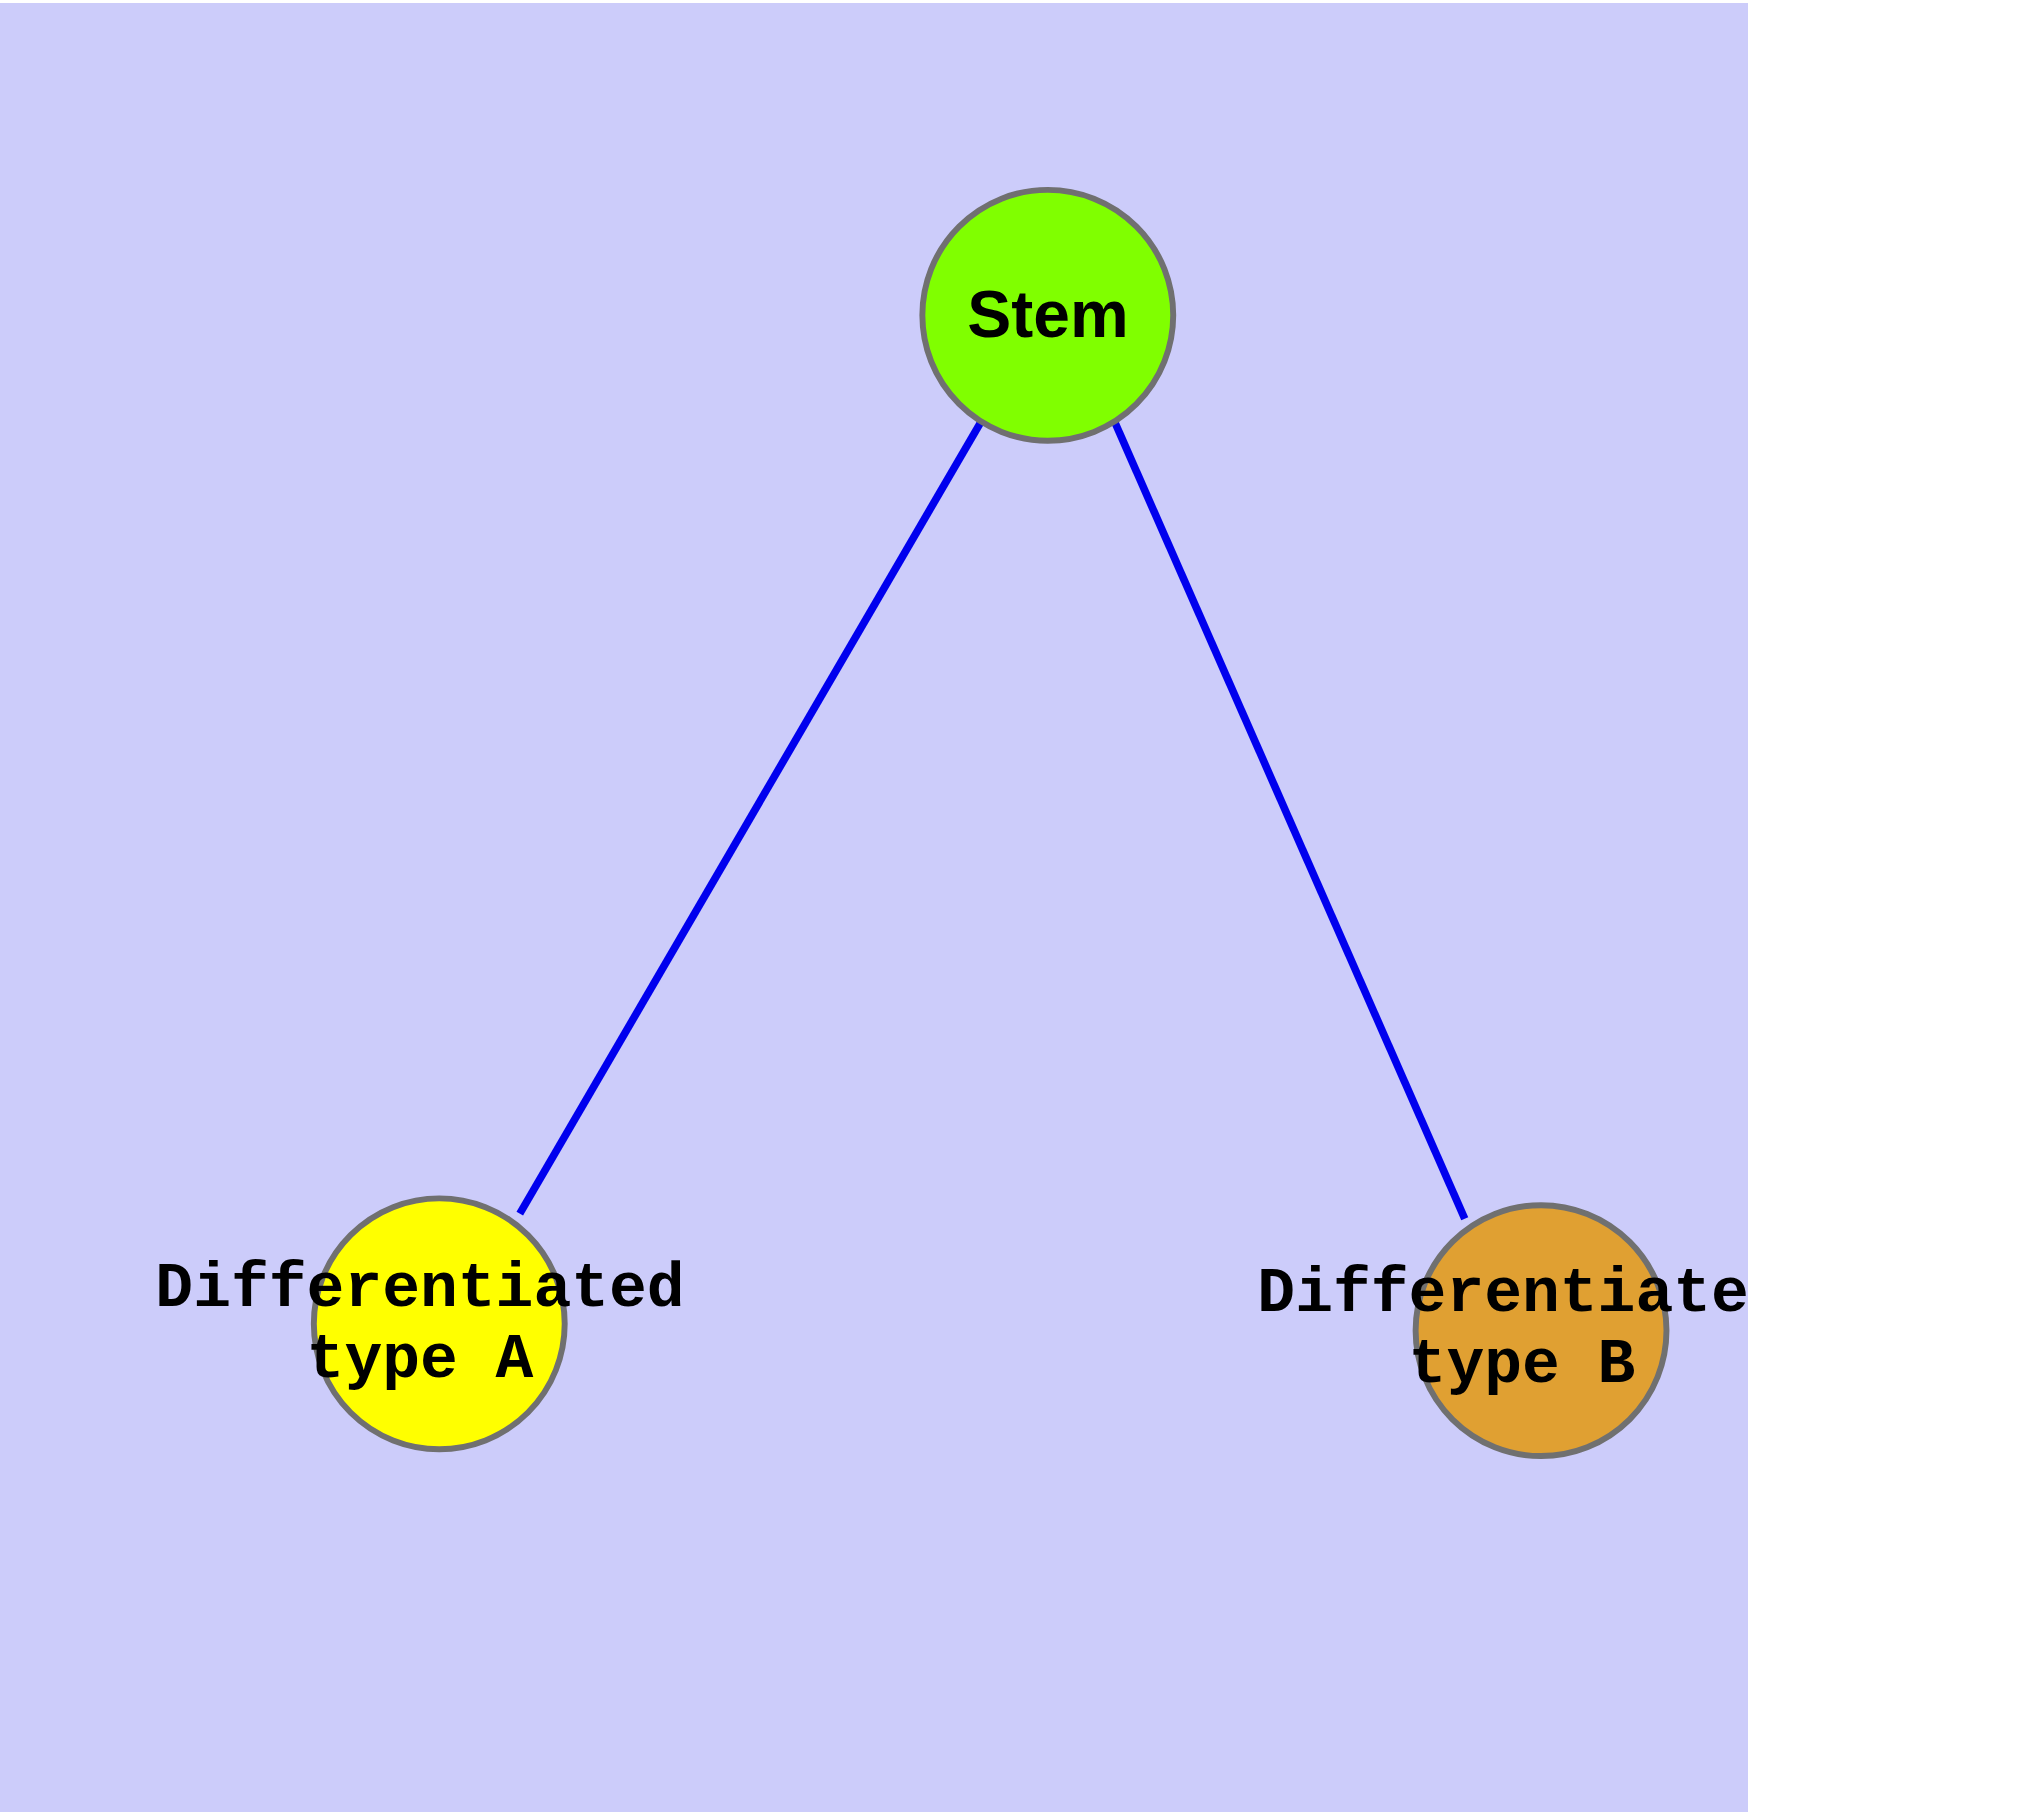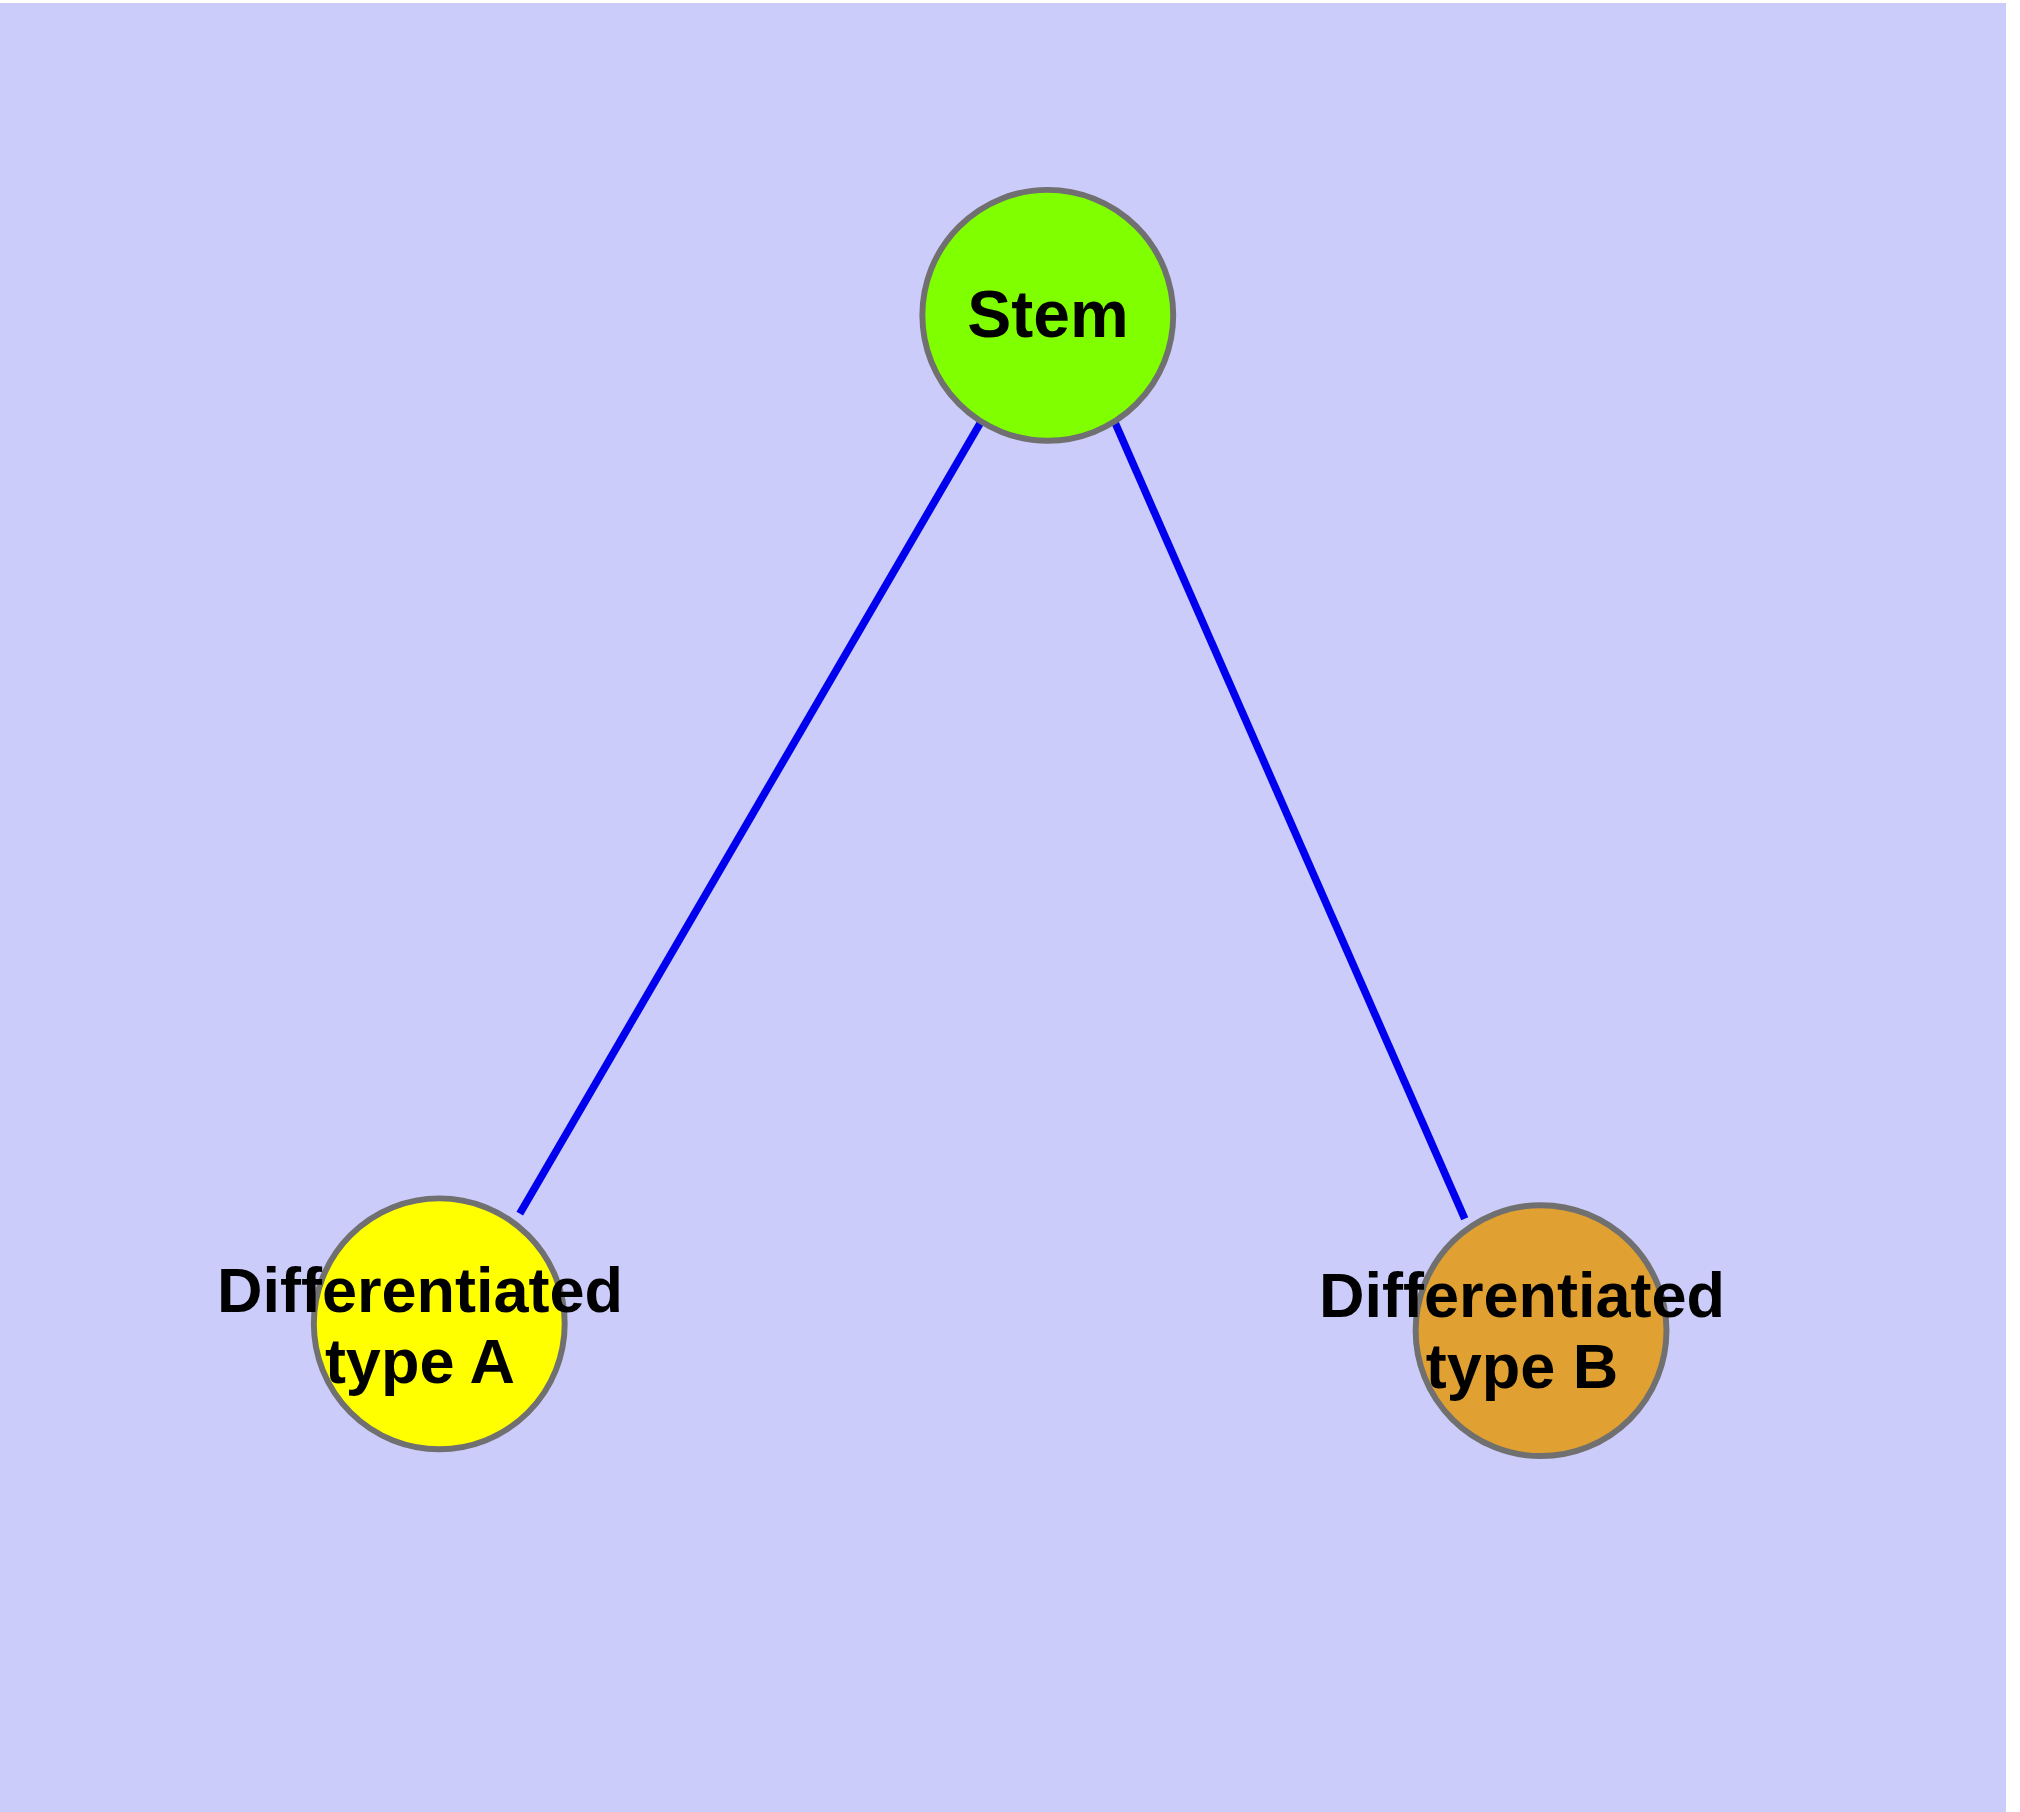--- a/index.html
+++ b/index.html
@@ -42,26 +42,27 @@
     white-space: pre;
     line-height: 1.12;
     pointer-events: none;
     transform: translate(-50%, -50%);
   }
   .node-label.stem {
     font-size: 66px;
   }
   .node-label.leaf {
     font-size: 63px;
+    font-family: Liberation Mono, monospace;
   }
 </style>
 </head>
 <body>
 
-<div id="canvas" style="width: 1994px; height: 1812px; padding-left: 12px;">
+<div id="canvas" style="width: 1748px; height: 1812px;">
 
   <div id="graph-bg" style="background: rgb(204, 204, 250);"></div>
 
   <svg id="graph-svg" viewBox="0 0 2384 2138" xmlns="http://www.w3.org/2000/svg">
 
     <g>
       <line id="edge-stem-diff_a" stroke-linecap="butt" x1="1157" y1="498" x2="613" y2="1432" stroke="#0000ee" stroke-width="9"></line>
       <line id="edge-stem-diff_b" stroke-linecap="butt" x1="1315" y1="498" x2="1728" y2="1438" stroke="#0000ee" stroke-width="9"></line>
     </g>
 

